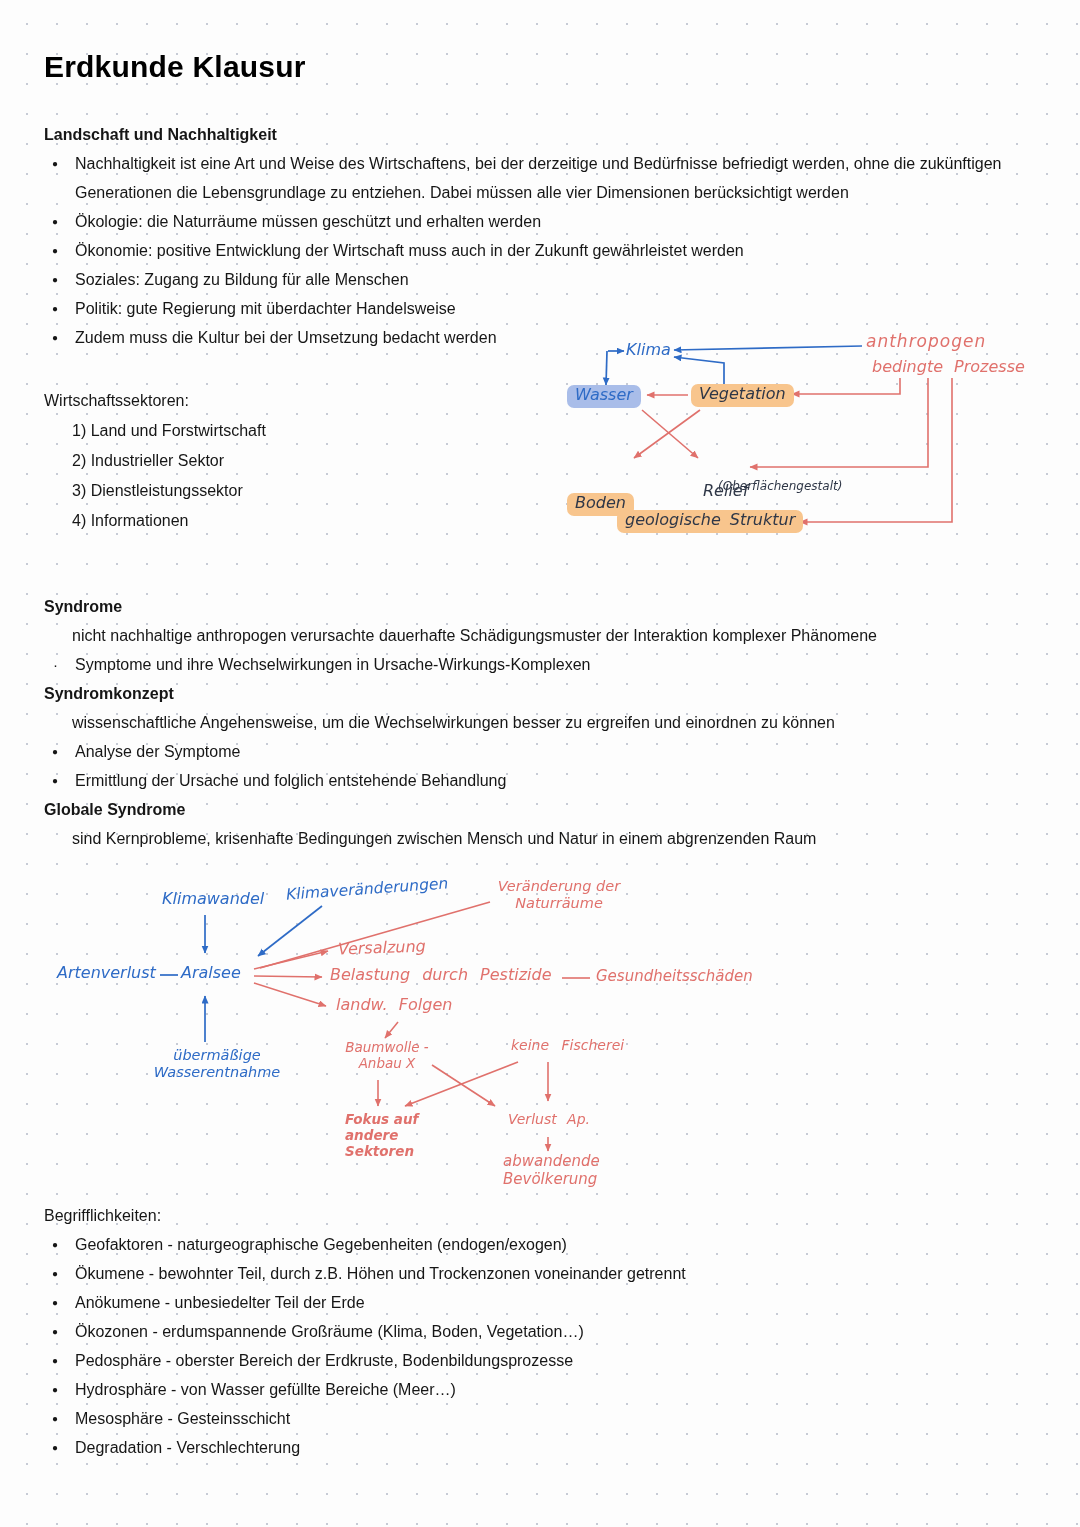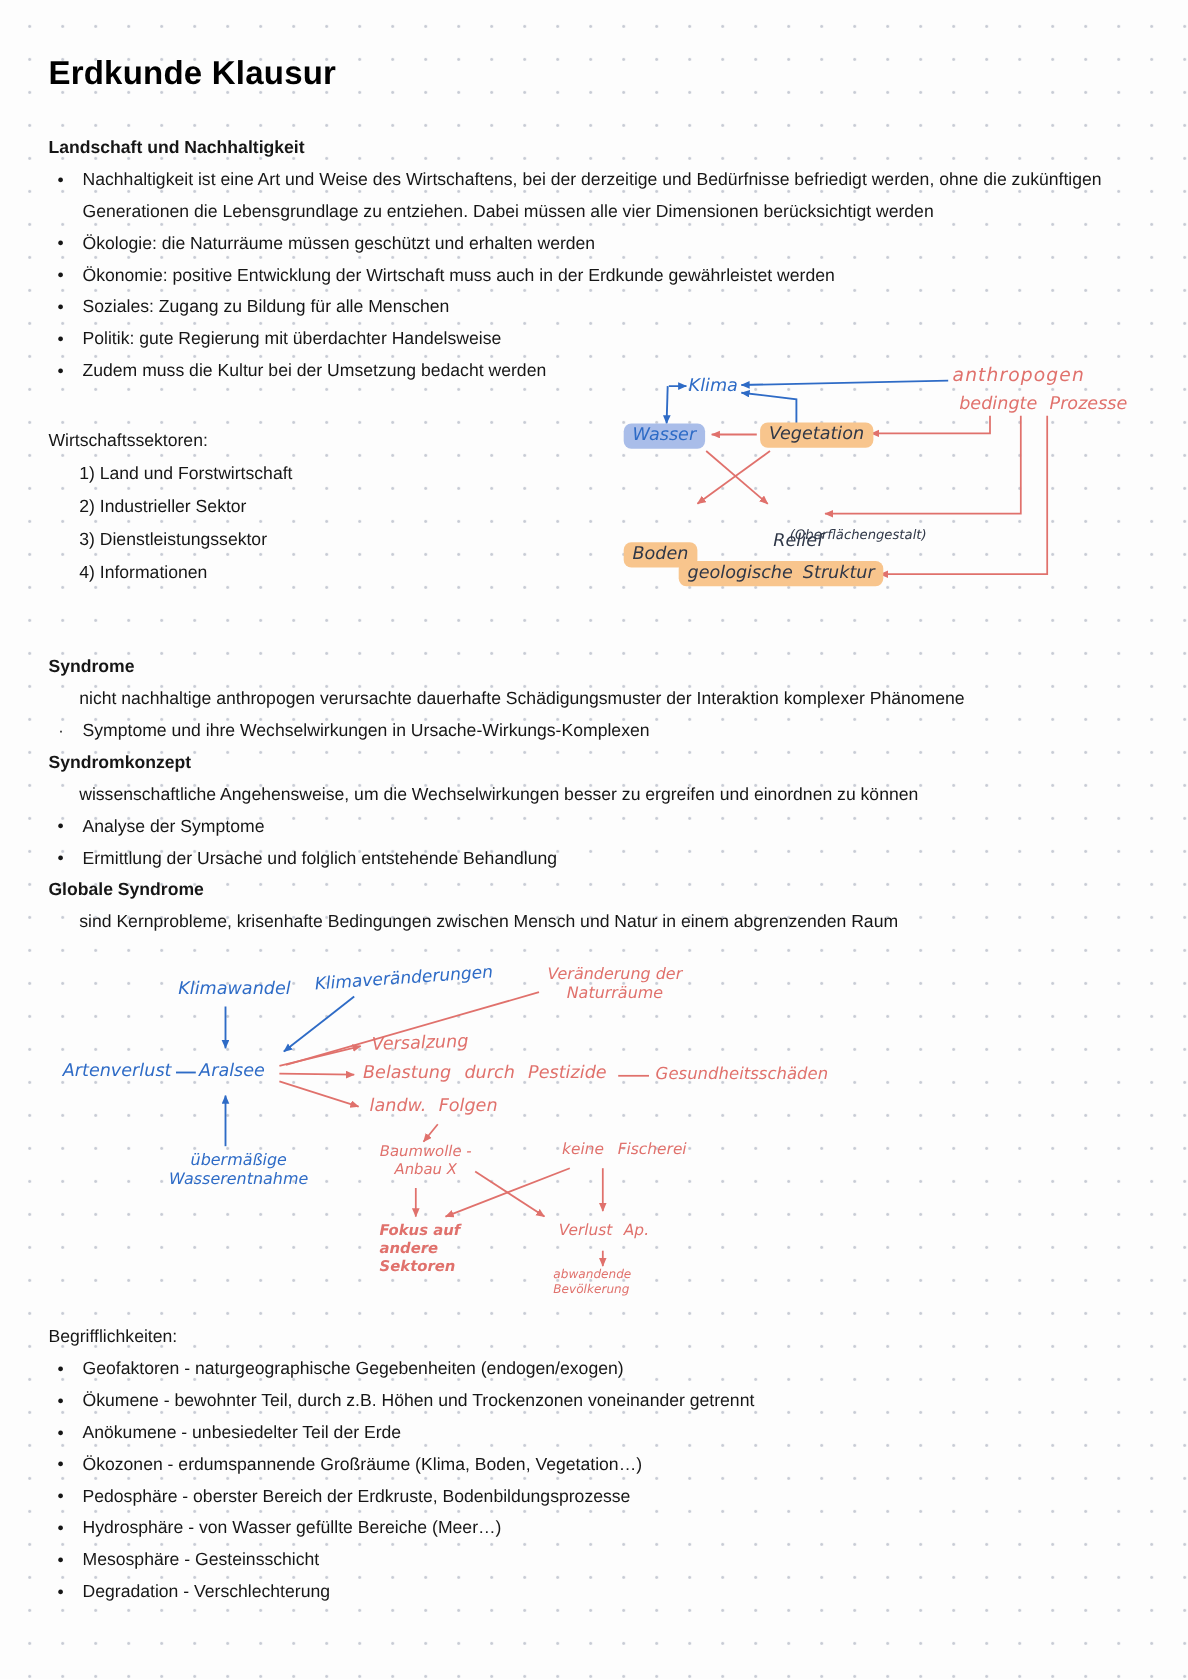--- a/index.html
+++ b/index.html
@@ -37,21 +37,21 @@
 <body>
 
 <div class="page">
 
   <div class="title">Erdkunde Klausur</div>
 
   <div class="sec" style="top:120px; width:998px;">
     <div class="h2">Landschaft und Nachhaltigkeit</div>
     <div class="li"><span class="dot">●</span><span>Nachhaltigkeit ist eine Art und Weise des Wirtschaftens, bei der derzeitige und Bedürfnisse befriedigt werden, ohne die zukünftigen Generationen die Lebensgrundlage zu entziehen. Dabei müssen alle vier Dimensionen berücksichtigt werden</span></div>
     <div class="li"><span class="dot">●</span><span>Ökologie: die Naturräume müssen geschützt und erhalten werden</span></div>
-    <div class="li"><span class="dot">●</span><span>Ökonomie: positive Entwicklung der Wirtschaft muss auch in der Erdkunde gewährleistet werden</span></div>
+    <div class="li"><span class="dot">●</span><span>Ökonomie: positive Entwicklung der Wirtschaft muss auch in der Zukunft gewährleistet werden</span></div>
     <div class="li"><span class="dot">●</span><span>Soziales: Zugang zu Bildung für alle Menschen</span></div>
     <div class="li"><span class="dot">●</span><span>Politik: gute Regierung mit überdachter Handelsweise</span></div>
     <div class="li"><span class="dot">●</span><span>Zudem muss die Kultur bei der Umsetzung bedacht werden</span></div>
   </div>
 
   <div class="sec sec30" style="top:386px; width:460px;">
     <div>Wirtschaftssektoren:</div>
     <div class="indent">1) Land und Forstwirtschaft</div>
     <div class="indent">2) Industrieller Sektor</div>
     <div class="indent">3) Dienstleistungssektor</div>
@@ -143,21 +143,21 @@
     <div>Baumwolle -</div>
     <div>Anbau X</div>
   </div>
   <div class="hw red" style="left:511px; top:1037px; font-size:14px; word-spacing:8px;">keine Fischerei</div>
   <div class="hw red wrap" style="left:345px; top:1112px; width:90px; font-size:13.5px;font-weight:bold;">
     <div>Fokus auf</div>
     <div>andere</div>
     <div>Sektoren</div>
   </div>
   <div class="hw red" style="left:508px; top:1111px; font-size:14px; word-spacing:6px;">Verlust Ap.</div>
-  <div class="hw red wrap" style="left:503px; top:1153px; width:110px; font-size:11px;">
+  <div class="hw red wrap" style="left:503px; top:1153px; width:110px; font-size:15px;">
     <div>abwandende</div>
     <div>Bevölkerung</div>
   </div>
   <div class="hw blue wrap center" style="left:146px; top:1047px; width:142px; font-size:14.5px;">
     <div>übermäßige</div>
     <div>Wasserentnahme</div>
   </div>
 
   <div class="sec" style="top:1201px; width:998px;">
     <div>Begrifflichkeiten:</div>

